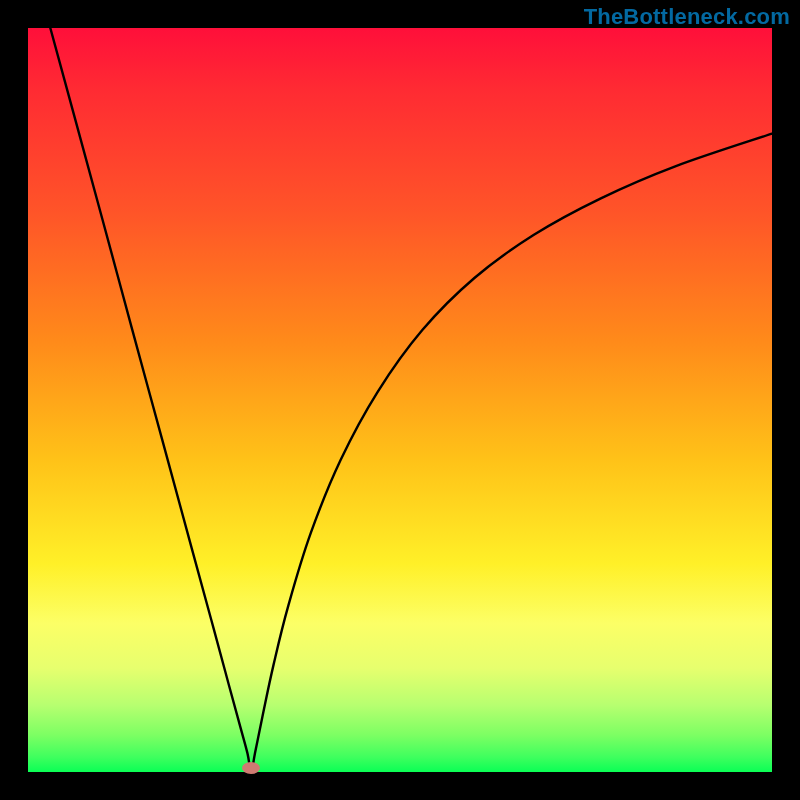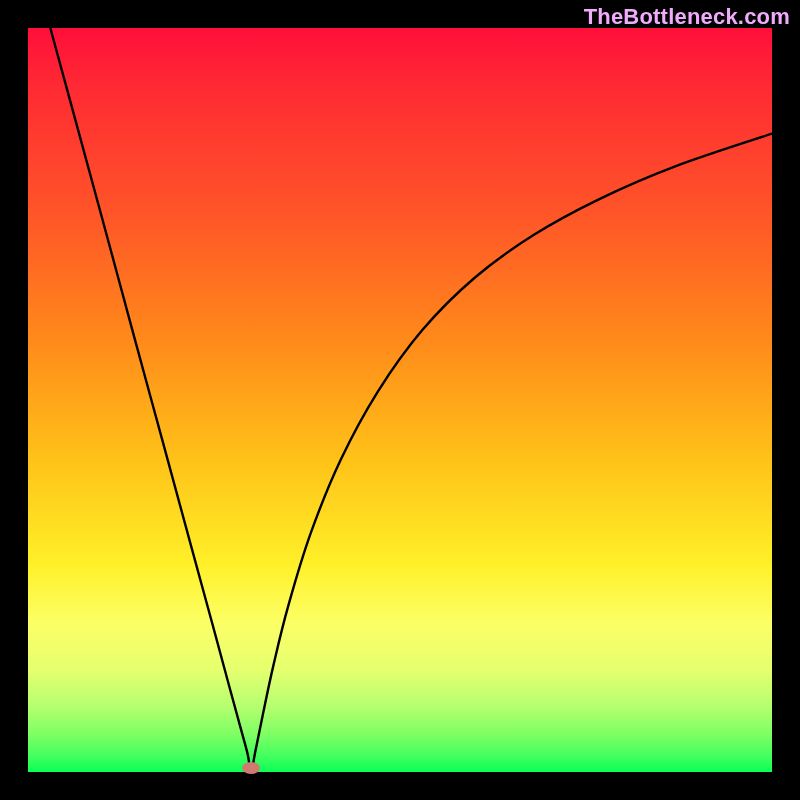--- a/index.html
+++ b/index.html
@@ -37,21 +37,21 @@
       #b7ff70 91%,
       #7dff63 95%,
       #3fff5e 98%,
       #0aff55 100%
     );
   }
   .watermark {
     position: absolute;
     top: 4px;
     right: 10px;
-    color: #f0abfc;
+    color: #0369a1;
     font-size: 22px;
     font-weight: 600;
     letter-spacing: 0.2px;
     user-select: none;
     text-align: center;
   }
   svg.curve {
     position: absolute;
     left: 0; top: 0;
     width: 744px;

